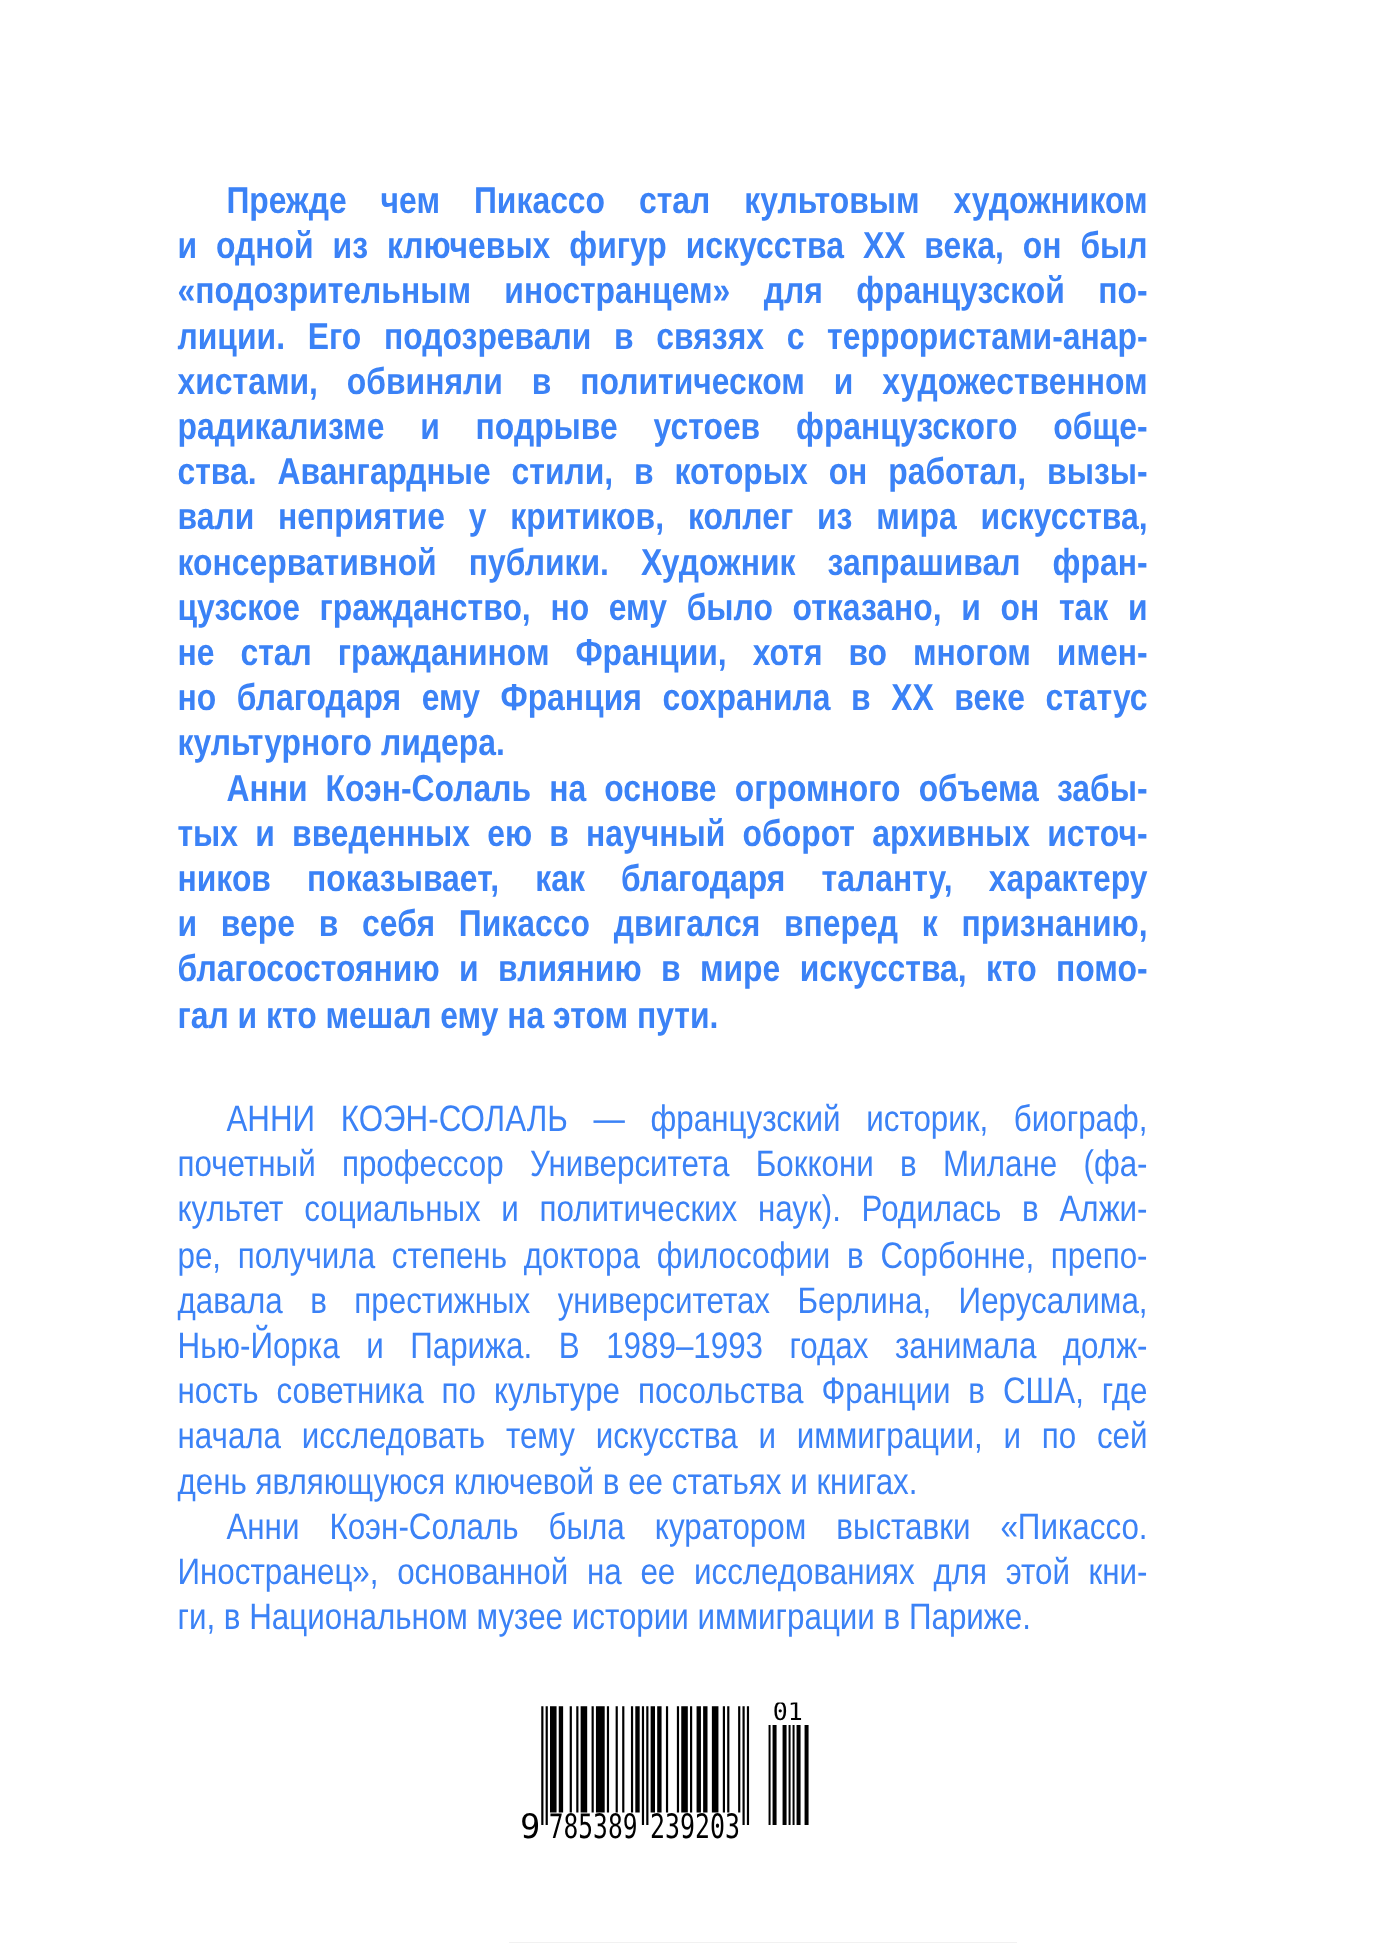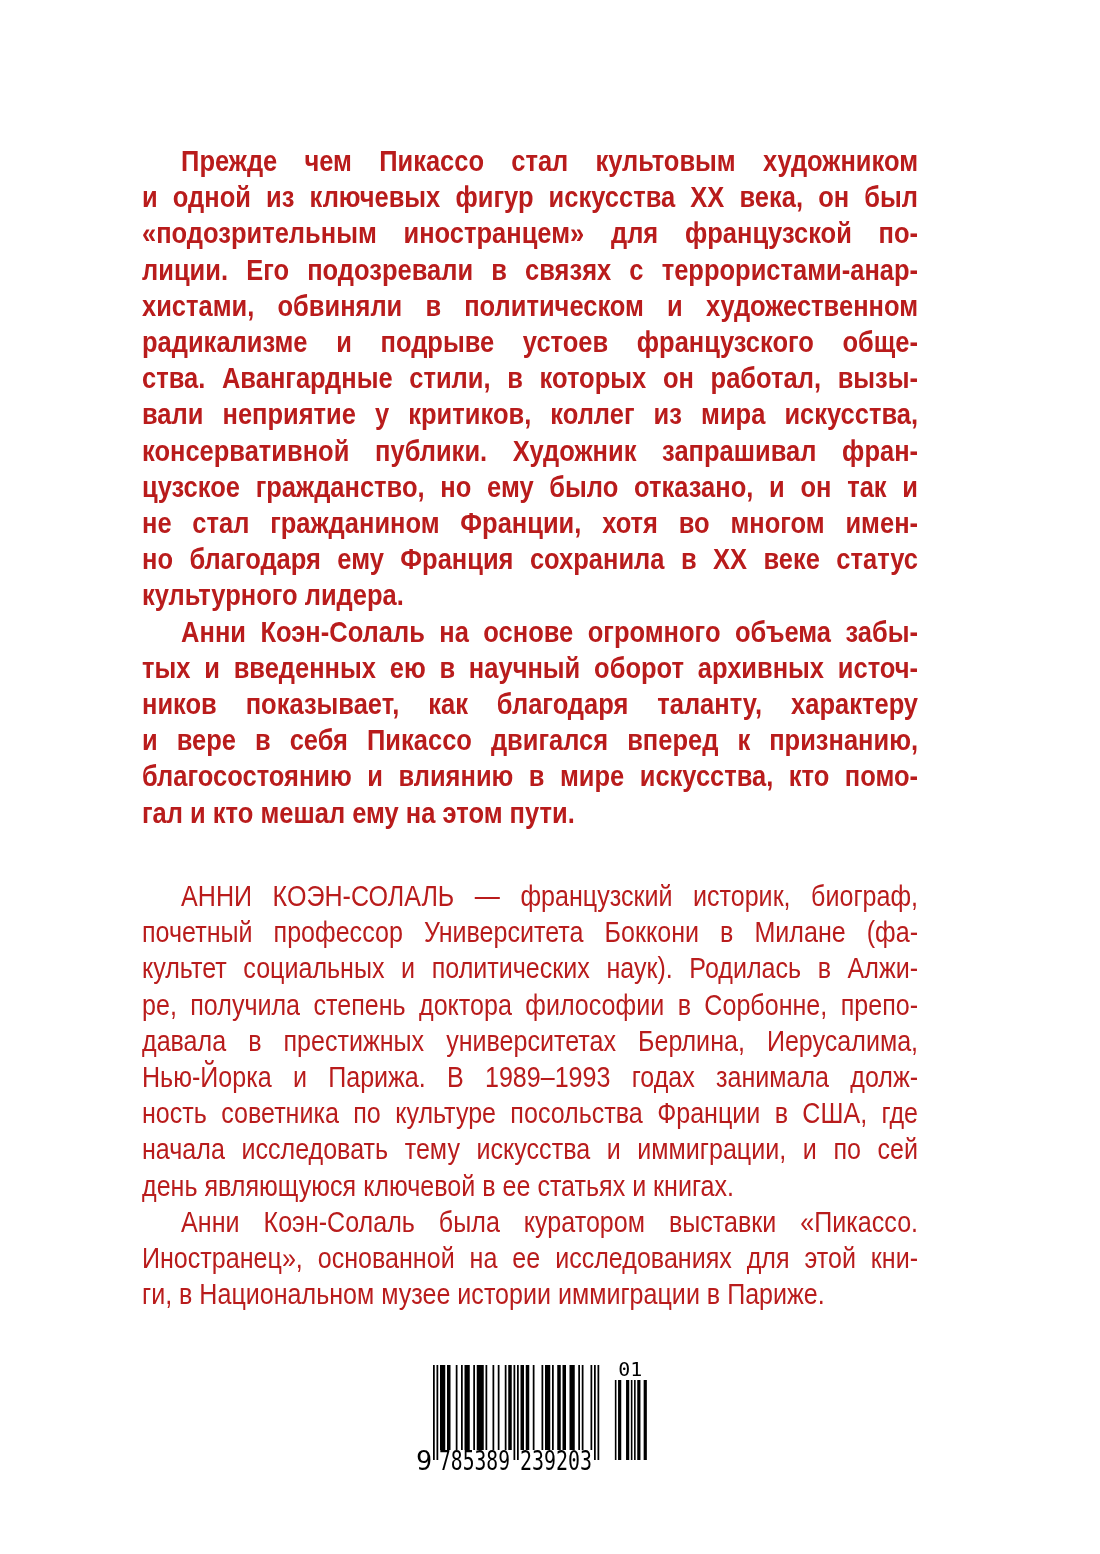--- a/index.html
+++ b/index.html
@@ -3,21 +3,21 @@
 <meta charset="utf-8">
 <style>
   html, body { margin: 0; padding: 0; background: #e8e8e8; }
   .page {
     position: relative;
     width: 1100px;
     height: 1554px;
     margin: 0 auto;
     background: #ffffff;
     font-family: "Liberation Sans", sans-serif;
-    color: #b91c1c;
+    color: #3b82f6;
     overflow: hidden;
   }
   .text-block {
     position: absolute;
     left: 142px;
     width: 913px;
     transform: scaleX(0.85);
     transform-origin: left top;
   }
   .annotation-block {

